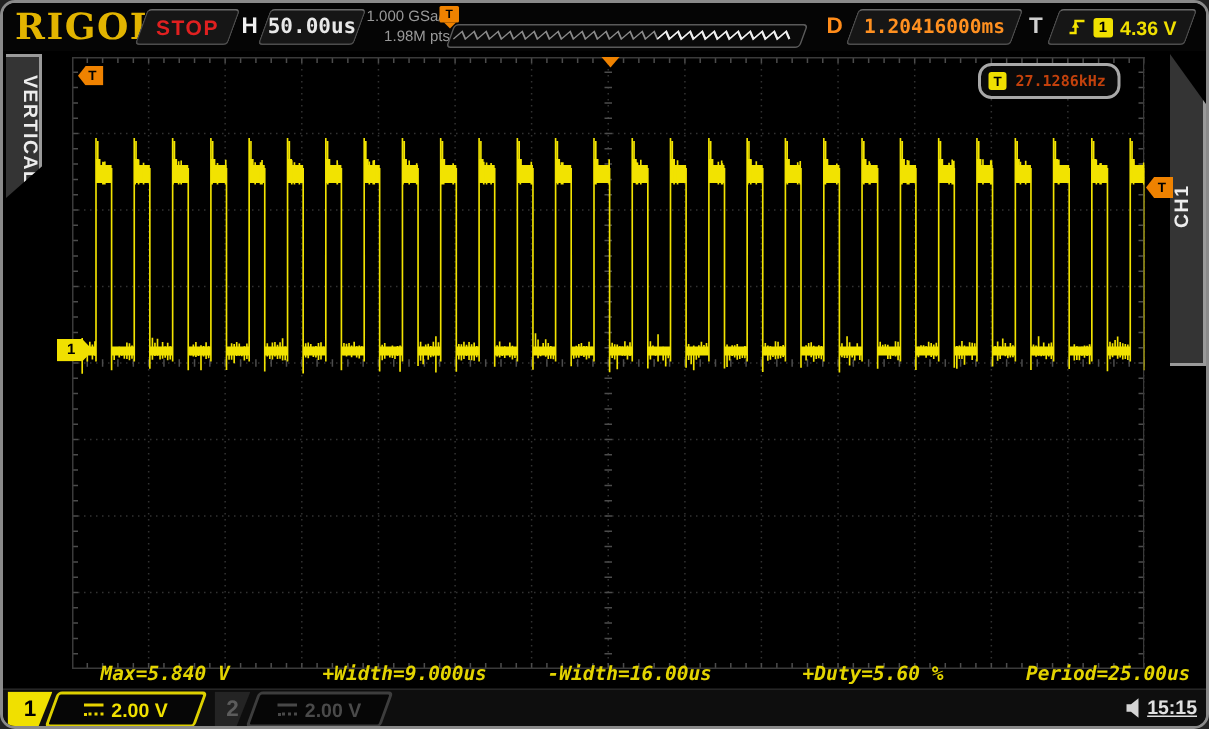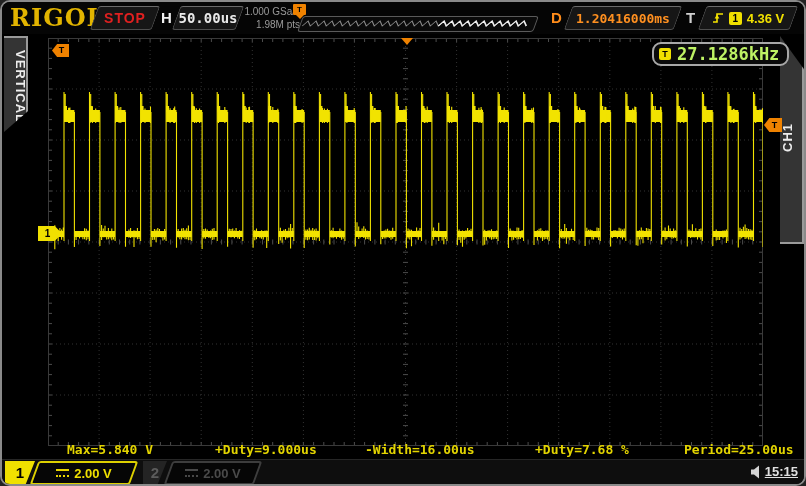--- a/index.html
+++ b/index.html
@@ -41,24 +41,24 @@
        box-shadow:inset -2px 0 0 #9a9a9a,inset 0 2px 0 #9a9a9a;writing-mode:vertical-rl;padding-top:4px;box-sizing:border-box;}
   .tab-right{left:778px;top:34px;width:24px;height:208px;clip-path:polygon(0 0,100% 0,100% 100%,0 84%);
        box-shadow:inset 2px 0 0 #9a9a9a,inset 0 2px 0 #9a9a9a;writing-mode:vertical-rl;
        transform:rotate(180deg);padding-top:6px;box-sizing:border-box;}
   
   .grat{position:absolute;left:46px;top:36px;width:715px;height:408px;background:#000;}
   .freq-counter{position:absolute;left:650px;top:40px;height:18px;display:flex;align-items:center;gap:6px;
        border:2px solid #a8a8a8;border-radius:9px;background:#0a0a0a;padding:1px 8px 1px 5px;}
   .freq-badge{width:12px;height:12px;background:#f0e000;border-radius:2px;color:#000;font-size:9px;
        font-weight:bold;text-align:center;line-height:12px;}
-  .freq-val{color:#bef264;font-weight:bold;font-size:17px;font-family:"DejaVu Sans Mono",monospace;}
+  .freq-val{color:#c2410c;font-weight:bold;font-size:10px;font-family:"DejaVu Sans Mono",monospace;}
   .meas{position:absolute;left:46px;top:440px;width:715px;height:15px;
         font-family:"DejaVu Sans Mono",monospace;font-weight:bold;font-size:13px;color:#e3d400;}
-  .meas span{position:absolute;top:0;white-space:pre;}
+  .meas span{position:absolute;top:0;white-space:pre;font-style:italic;}
   .meas span:nth-child(1){left:19px}.meas span:nth-child(2){left:167px}
   .meas span:nth-child(3){left:317px}.meas span:nth-child(4){left:487px}
   .meas span:nth-child(5){left:636px}
   
   .tag{position:absolute;color:#000;font-weight:bold;text-align:center;}
   .trig-pos-tag{left:50px;top:42px;width:17px;height:13px;background:#ef8200;font-size:9px;
         line-height:13px;clip-path:polygon(0 50%,30% 0,100% 0,100% 100%,30% 100%);padding-left:2px;box-sizing:border-box;}
   .trig-pos-tri{position:absolute;left:399px;top:36px;width:0;height:0;border-left:6px solid transparent;
         border-right:6px solid transparent;border-top:7px solid #ef8200;}
   .trig-lvl-tag{left:762px;top:116px;width:18px;height:14px;background:#ef8200;font-size:9px;
@@ -154,23 +154,23 @@
     <span class="freq-val">27.1286kHz</span>
   </div>
 
   <div class="tag trig-pos-tag">T</div>
   <div class="trig-pos-tri"></div>
   <div class="tag trig-lvl-tag">T</div>
   <div class="tag gnd-tag">1</div>
 
   <div class="meas">
     <span>Max=5.840 V</span>
-    <span>+Duty=9.000us</span>
+    <span>+Width=9.000us</span>
     <span>-Width=16.00us</span>
-    <span>+Duty=7.68 %</span>
+    <span>+Duty=5.60 %</span>
     <span>Period=25.00us</span>
   </div>
 
   <div class="botbar">
     <div class="ch-badge ch1-badge">1</div>
     <div class="ch-btn ch1-btn">
       <div class="un">
         <span class="coup"></span>
         <span class="scale1">2.00 V</span>
       </div>

